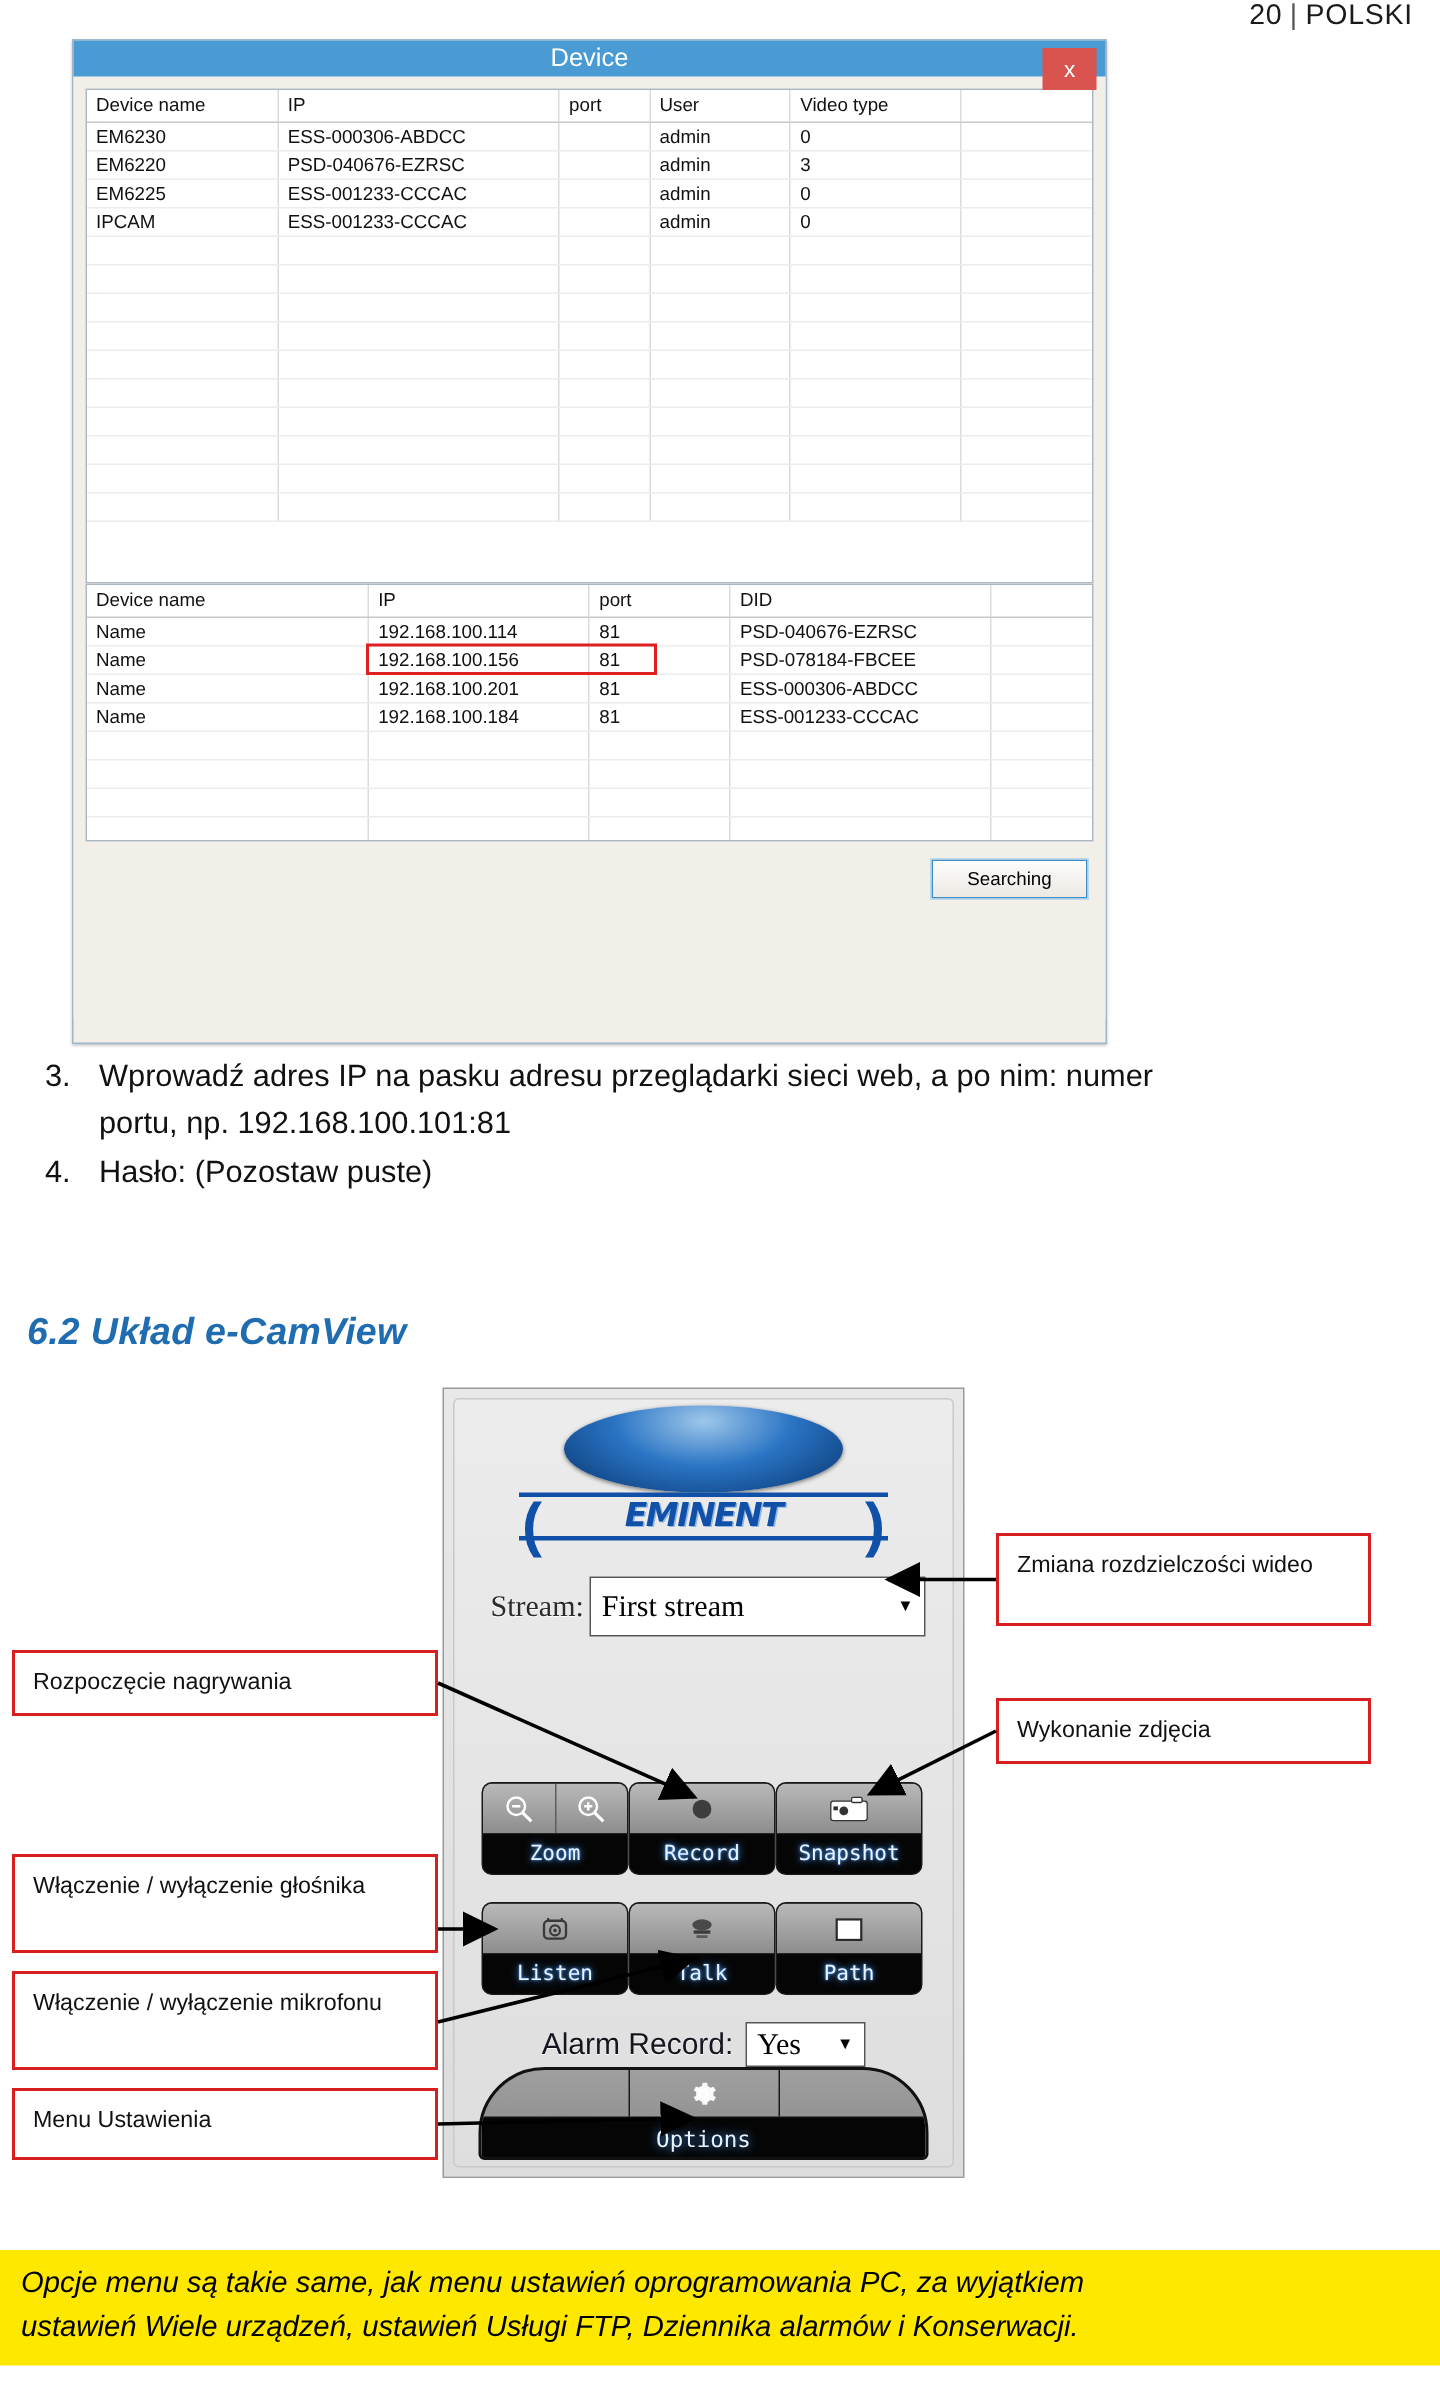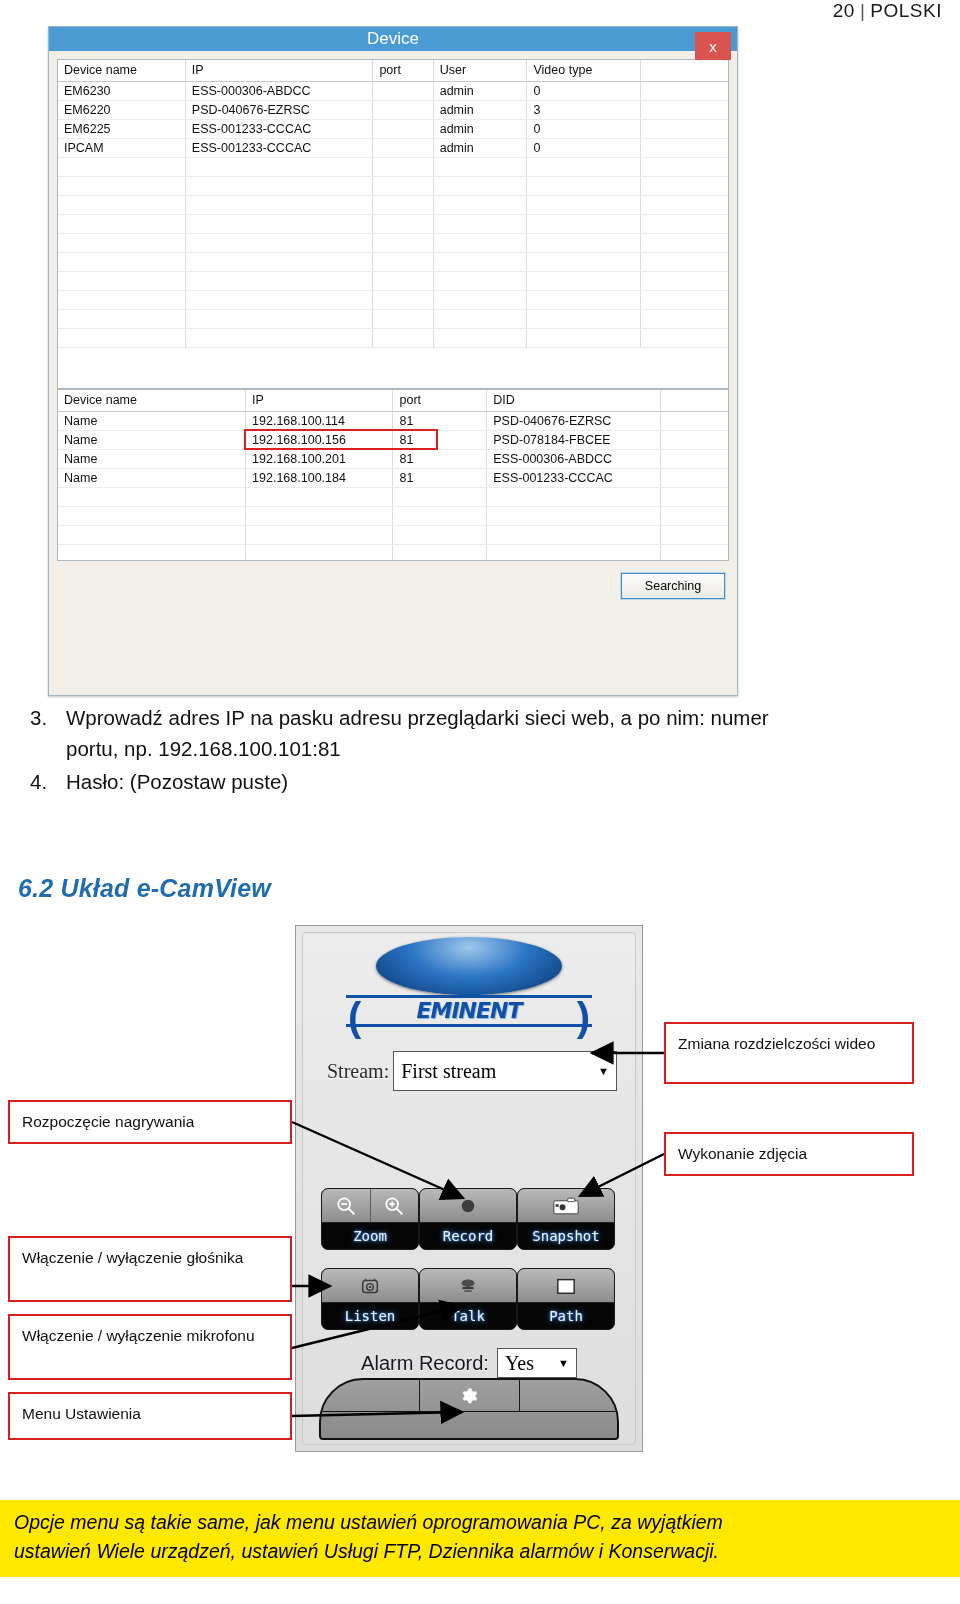--- a/index.html
+++ b/index.html
@@ -588,20 +588,21 @@
 
     <div class="options-bar">
       <div class="options-top">
         <div class="opt-div" style="left:33%"></div>
         <div class="opt-div" style="left:67%"></div>
         <svg width="20" height="20" viewBox="0 0 24 24">
             <path fill="#fff" d="M12 8.2a3.8 3.8 0 100 7.6 3.8 3.8 0 000-7.6zm0 5.9a2.1 2.1 0 110-4.2 2.1 2.1 0 010 4.2z"></path>
             <path fill="#fff" d="M20 12c0-.5 0-.9-.1-1.4l2-1.4-1.8-3.1-2.3.9c-.7-.6-1.5-1-2.3-1.3L14.9 3h-3.6l-.6 2.5c-.9.3-1.7.7-2.4 1.3l-2.3-.9L4.2 9l2 1.4c0 .5-.1.9-.1 1.4s0 .9.1 1.4l-2 1.4L6 17.7l2.3-.9c.7.6 1.5 1 2.4 1.3l.6 2.5h3.6l.6-2.5c.9-.3 1.6-.7 2.3-1.3l2.3.9 1.8-3.1-2-1.4c.1-.5.1-.9.1-1.4z" opacity=".95"></path>
           </svg>
       </div>
+      <div class="options-lab">Options</div>
     </div>
 
   </div>
 </div>
 
 <div class="anno" style="left:664px; top:1022px; width:250px; height:62px;">Zmiana rozdzielczości wideo</div>
 
 <div class="anno" style="left:8px; top:1100px; width:284px; height:44px;">Rozpoczęcie nagrywania</div>
 
 <div class="anno" style="left:664px; top:1132px; width:250px; height:44px;">Wykonanie zdjęcia</div>

